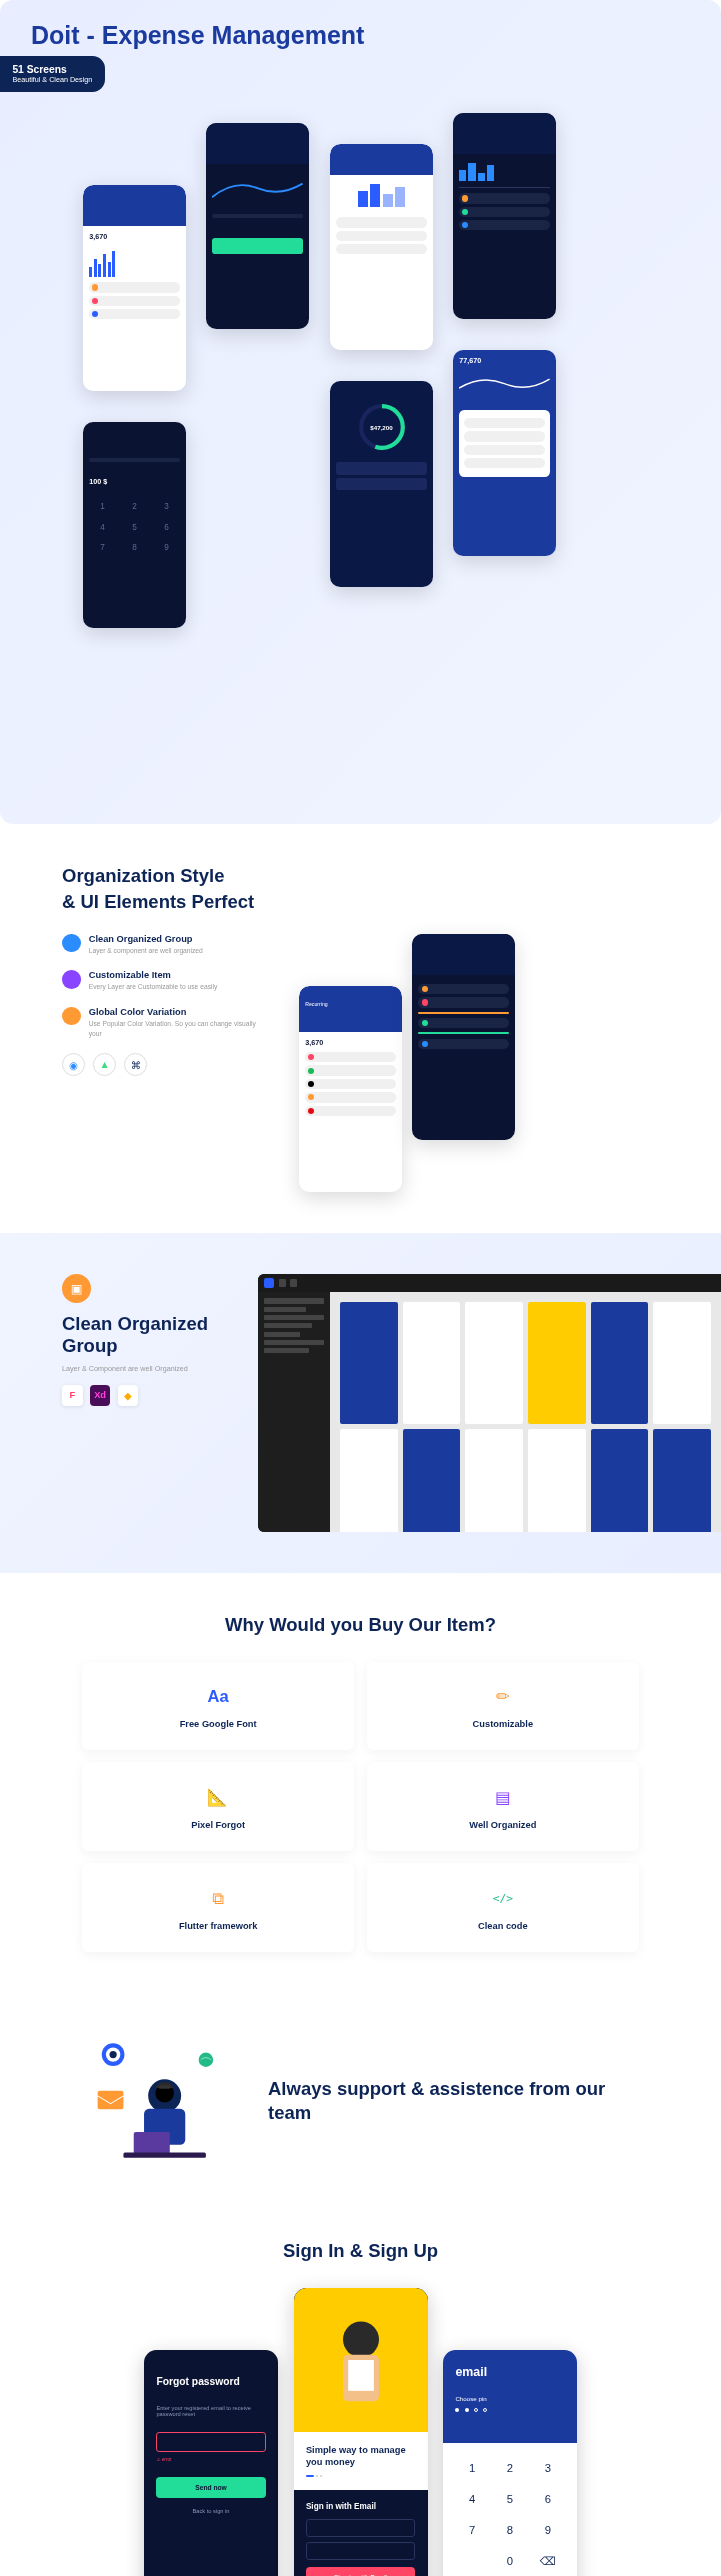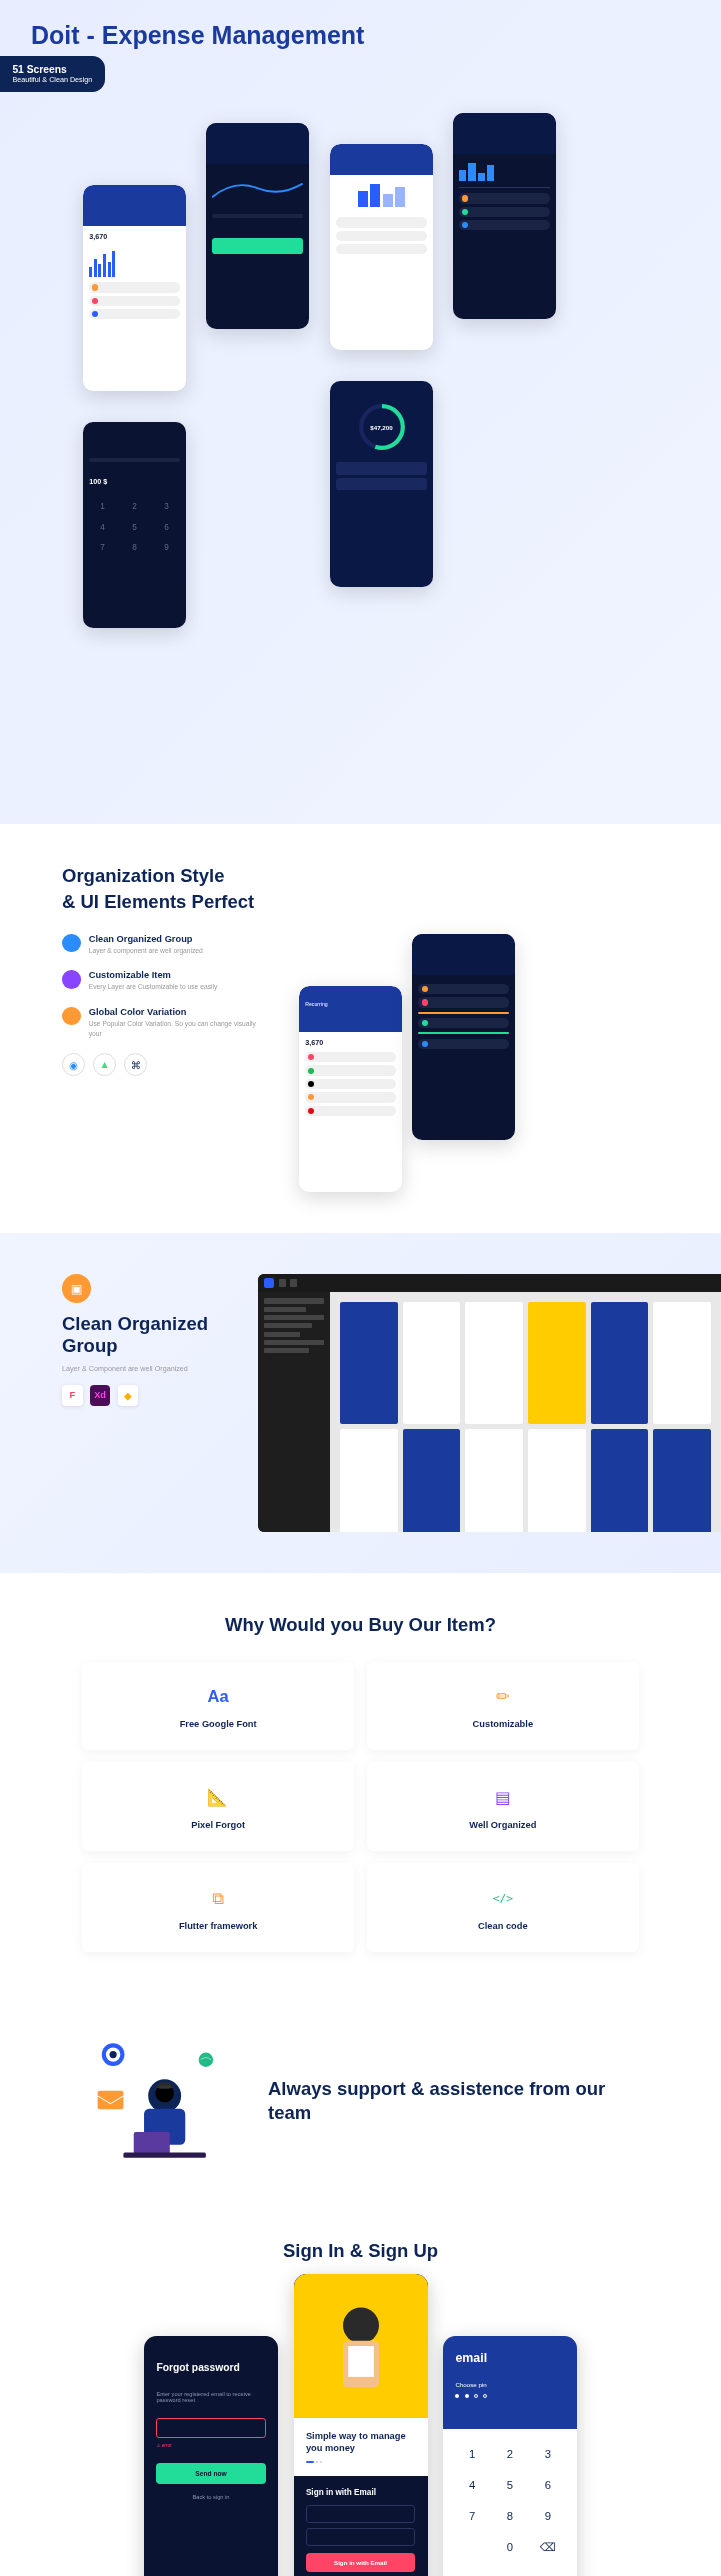--- a/index.html
+++ b/index.html
@@ -1,18 +1,18 @@
 <!DOCTYPE html>
 <html style="font-size:8.2px"><head>
 <meta charset="utf-8">
 <style>
 * { margin: 0; padding: 0; box-sizing: border-box; }
 body { font-family: -apple-system, BlinkMacSystemFont, 'Segoe UI', Arial, sans-serif; background: #fff; width: 721px; }
 
-.hero { background: linear-gradient(135deg, #e8eeff 0%, #f0f4ff 100%); padding: 20.6px 31px 41px; position: relative; min-height: 824px; }
+.hero { background: linear-gradient(135deg, #e8eeff 0%, #f0f4ff 100%); padding: 20.6px 31px 41px; position: relative; min-height: 824px; border-radius: 13px; }
 .hero h1 { color: #1a3a9e; font-size: 25px; font-weight: 800; margin-bottom: 6.2px; }
 .hero h2 { color: #1a3a9e; font-size: 16.5px; font-weight: 700; margin-bottom: 15.5px; }
 .badge { background: #0d2456; color: #fff; padding: 8.2px 12.4px; border-radius: 0 12.4px 12.4px 0; display: inline-block; margin-left: -31px; }
 .badge-title { font-size: 10.3px; font-weight: 700; }
 .badge-sub { font-size: 7.2px; }
 
 .mockups { position: relative; margin-top: 20.6px; height: 567px; }
 .phone { position: absolute; width: 103px; height: 206px; background: #fff; border-radius: 10.3px; box-shadow: 0 5.2px 20.6px rgba(0,0,0,0.15); overflow: hidden; }
 .phone.dark { background: #0a1332; }
 .phone-header { height: 41px; background: #1a3a9e; border-radius: 10.3px 10.3px 0 0; }
@@ -60,21 +60,21 @@
 .why-card { background: #fff; border-radius: 6.2px; padding: 20.6px 10.3px; box-shadow: 0 2.1px 10.3px rgba(0,0,0,0.05); }
 .why-icon { width: 29px; height: 29px; margin: 0 auto 8.2px; display: flex; align-items: center; justify-content: center; font-size: 16.5px; }
 .why-card h3 { font-size: 9.3px; font-weight: 700; color: #0d2456; }
 
 .support-section { padding: 41px 82px; display: flex; gap: 31px; align-items: center; }
 .support-ill { width: 155px; height: 134px; position: relative; }
 .support-text { flex: 1; }
 .support-text h2 { font-size: 18.5px; font-weight: 700; color: #0d2456; line-height: 1.3; }
 
 .signin-section { padding: 31px 0 52px; text-align: center; }
-.signin-section h2 { font-size: 18.5px; font-weight: 700; color: #0d2456; margin-bottom: 12px; }
+.signin-section h2 { font-size: 18.5px; font-weight: 700; color: #0d2456; margin-bottom: 26px; }
 .signin-mockups { display: flex; gap: 15.5px; justify-content: center; align-items: flex-start; }
 .signin-phone { width: 134px; border-radius: 12.4px; overflow: hidden; box-shadow: 0 5.2px 20.6px rgba(0,0,0,0.2); display: flex; flex-direction: column; }
 
 .person-svg { width: 100%; height: 100%; }
 </style>
 </head>
 <body>
 
 <div class="hero">
   <h1>Doit - Expense Management</h1>
@@ -183,20 +183,34 @@
             <circle cx="50" cy="50" r="40" stroke="#22dd99" stroke-width="8" fill="none" stroke-dasharray="188" stroke-dashoffset="50" transform="rotate(-90 50 50)"></circle>
           </svg>
         <div class="mini-stat" style="margin-top:-31px;font-size:6.2px">$47,200</div>
         <div style="margin-top:31px">
           <div style="height:12.4px;background:#1a2860;border-radius:3.1px;margin:3.1px 0"></div>
           <div style="height:12.4px;background:#1a2860;border-radius:3.1px;margin:3.1px 0"></div>
         </div>
       </div>
     </div>
 
+    <div class="phone" style="left:422px;top:237px;background:#1a3a9e">
+      <div class="phone-body">
+        <div class="mini-stat" style="color:#fff">77,670</div>
+        <svg viewBox="0 0 100 30" style="width:100%;margin:5.2px 0">
+            <path d="M0,20 Q25,5 50,15 T100,10" stroke="#fff" fill="none" stroke-width="1.5"></path>
+          </svg>
+        <div style="background:#fff;border-radius:5.2px;padding:5.2px;margin-top:5.2px">
+          <div class="mini-pill"></div>
+            <div class="mini-pill"></div>
+            <div class="mini-pill"></div>
+            <div class="mini-pill"></div>
+        </div>
+      </div>
+    </div>
   </div>
 </div>
 
 <div class="section">
   <div class="section-title">Organization Style</div>
   <div class="section-sub">&amp; UI Elements Perfect</div>
   <div class="feature-row">
     <div class="feature-list">
       <div class="feature-item">
         <div class="feature-icon" style="background:#2a8cff"></div>

